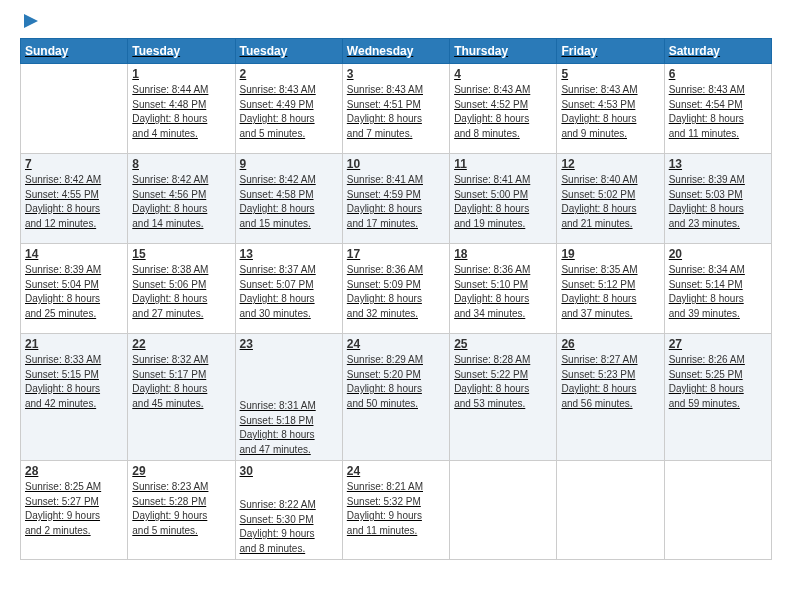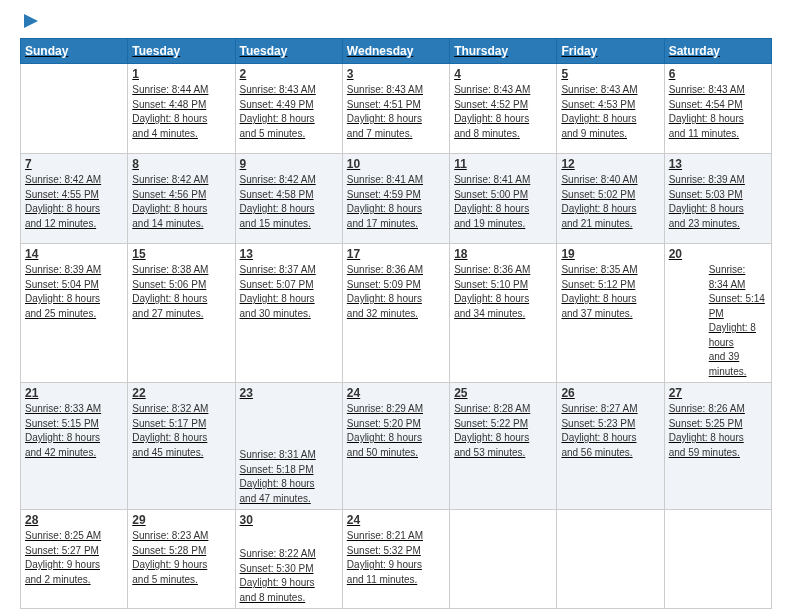--- a/index.html
+++ b/index.html
@@ -271,21 +271,21 @@
           </td>
           <td>
             <span class="day-number">19</span>
             <div class="day-info" style="white-space: pre-line;">Sunrise: 8:35 AM
 Sunset: 5:12 PM
 Daylight: 8 hours
 and 37 minutes.</div>
           </td>
           <td>
             <span class="day-number">20</span>
-            <div class="day-info" style="white-space: pre-line; margin-left: 40px;">Sunrise: 8:34 AM
+            <div class="day-info" style="white-space: pre-line;">Sunrise: 8:34 AM
 Sunset: 5:14 PM
 Daylight: 8 hours
 and 39 minutes.</div>
           </td>
         </tr>
         <tr class="row-shaded">
           <td>
             <span class="day-number">21</span>
             <div class="day-info" style="white-space: pre-line;">Sunrise: 8:33 AM
 Sunset: 5:15 PM

